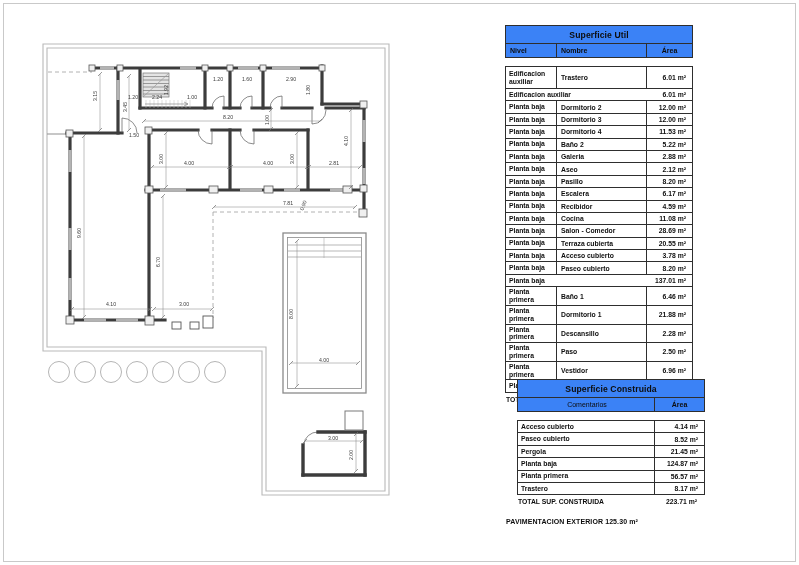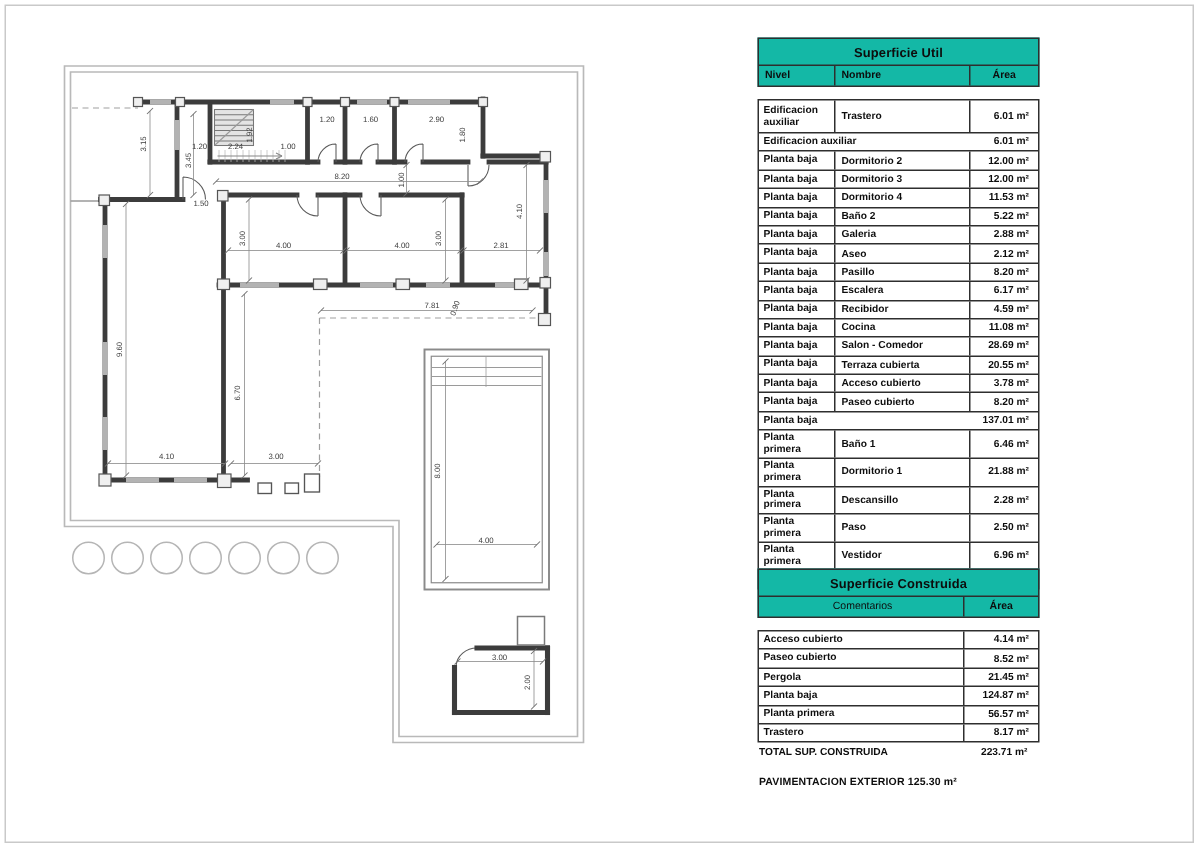--- a/index.html
+++ b/index.html
@@ -4,22 +4,22 @@
 <style>
   html,body{margin:0;padding:0;background:#ffffff;}
   #page{position:relative;width:799px;height:565px;background:#fff;overflow:hidden;
         font-family:"Liberation Sans",sans-serif;color:#111;}
   svg{position:absolute;left:0;top:0;}
   svg text{font-family:"Liberation Sans",sans-serif;font-size:5.2px;fill:#3d3d3d;text-anchor:middle;}
 
   
   .panel{position:absolute;width:188px;font-weight:bold;color:#0d0d0d;}
   .panel-util{left:505px;top:25px;}
-  .panel-cons{left:505px;top:379px;}
-  .headbox{border:1.3px solid #2e2e2e;background:#14b8a6;}
+  .panel-cons{left:517px;top:379px;}
+  .headbox{border:1.3px solid #2e2e2e;background:#3b82f6;}
   .t-title{text-align:center;font-size:8.6px;padding:4px 0 3px 0;border-bottom:1px solid #2e2e2e;letter-spacing:.1px;}
   .t-cols{display:grid;font-size:7px;}
   .util-grid{grid-template-columns:50px 90px 48px;}
   .cons-grid{grid-template-columns:136px 52px;}
   .t-cols span{padding:3px 2px 3px 4px;}
   .t-cols .c-area{text-align:center;padding-left:0;}
   .c-comment{text-align:center;font-weight:normal;}
   .t-cols .sep{border-left:1px solid #2e2e2e;}
   .t-body{margin-top:8px;border:1px solid #2e2e2e;background:#fff;}
   .r{display:grid;align-items:center;border-bottom:1px solid #2e2e2e;font-size:6.8px;min-height:11.4px;}

